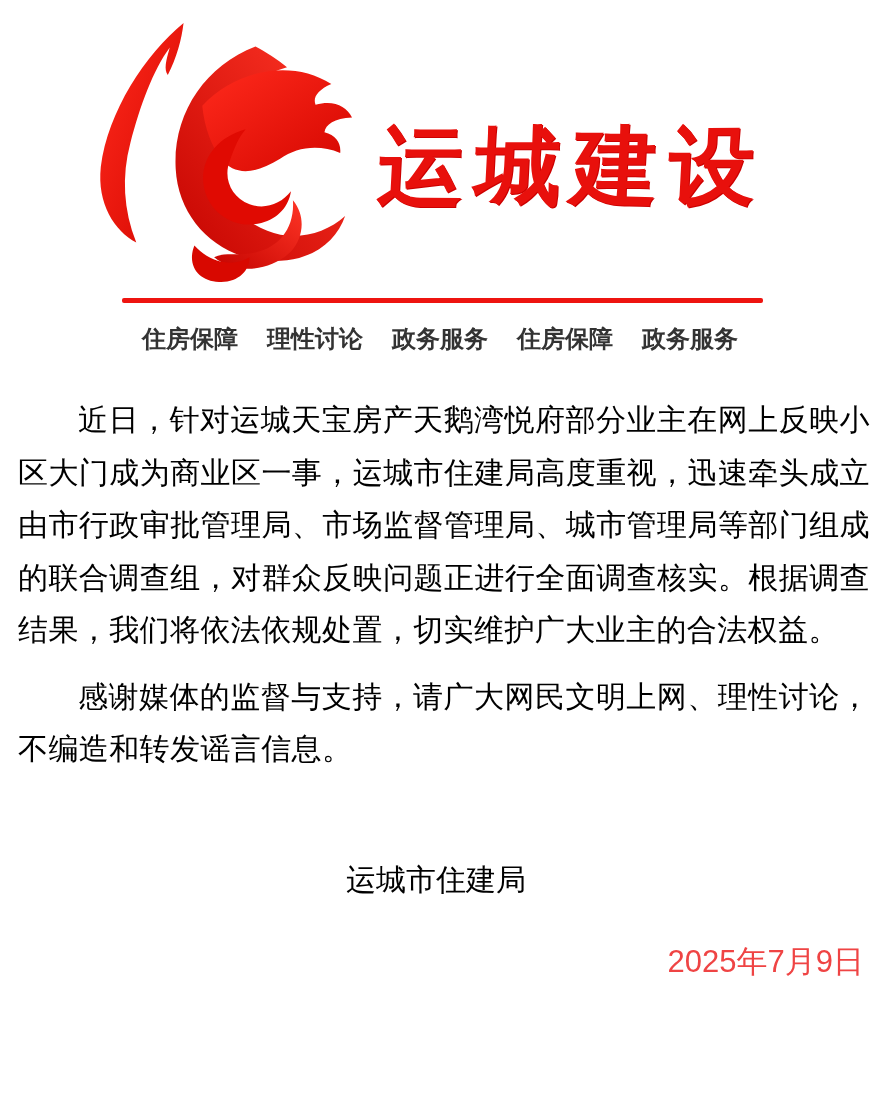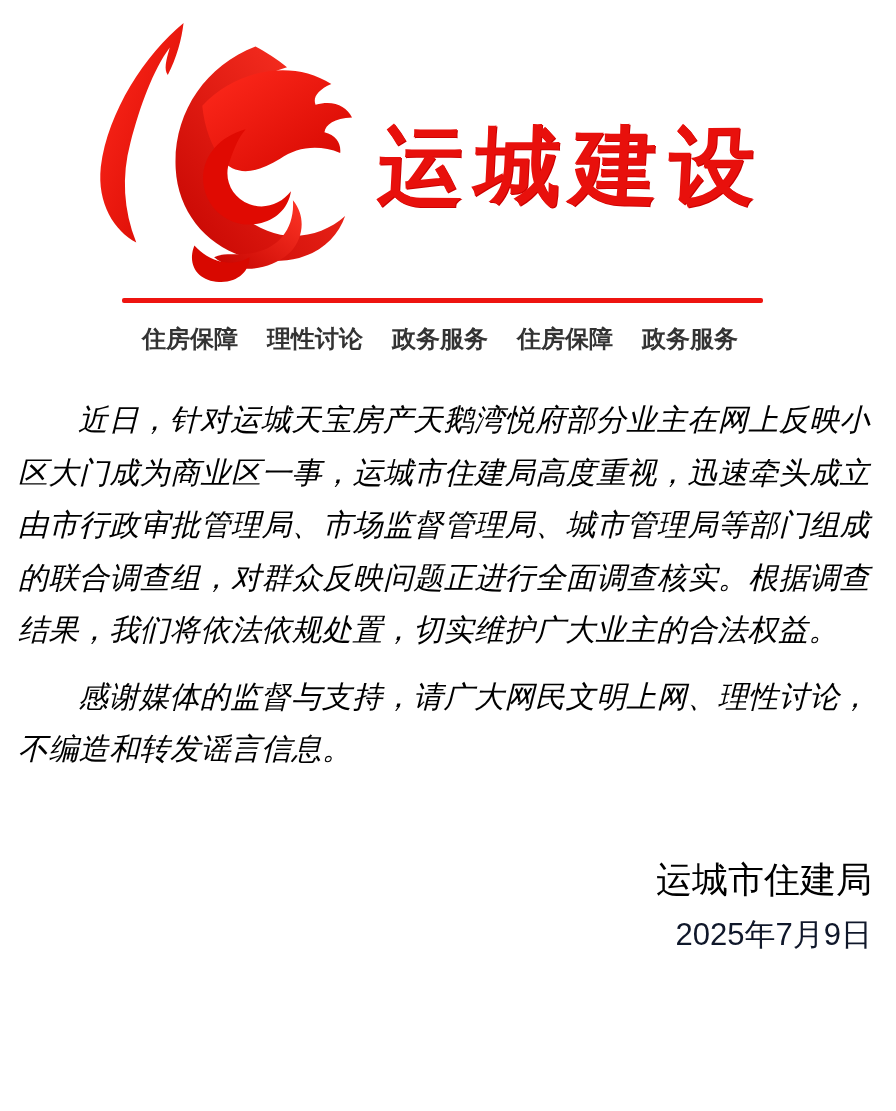--- a/index.html
+++ b/index.html
@@ -46,33 +46,32 @@
   .body{
     margin-top:42px;
     padding:0 26px 0 18px;
   }
   .body p{
     margin:0 0 14px 0;
     font-size:30px;line-height:52.5px;color:#000;
     text-indent:2em;
     text-align:justify;
     letter-spacing:0.4px;
-    font-style:italic;
   }
   .signature{
     margin-top:88px;
     padding-right:24px;
-    text-align:right;
-    font-size:36px;line-height:32px;color:#000;
+    text-align:center;
+    font-size:30px;line-height:32px;color:#000;
   }
   .date{
-    margin-top:22px;
-    padding-right:24px;
+    margin-top:49px;
+    padding-right:32px;
     text-align:right;
-    font-size:31px;line-height:33px;color:#0f172a;
+    font-size:31px;line-height:33px;color:#ef4444;
   }
 </style>
 </head>
 <body>
 
 <div class="page">
 
   <div class="header">
     <svg class="logo" viewBox="0 0 270 280" xmlns="http://www.w3.org/2000/svg" aria-hidden="true">
       <defs>

